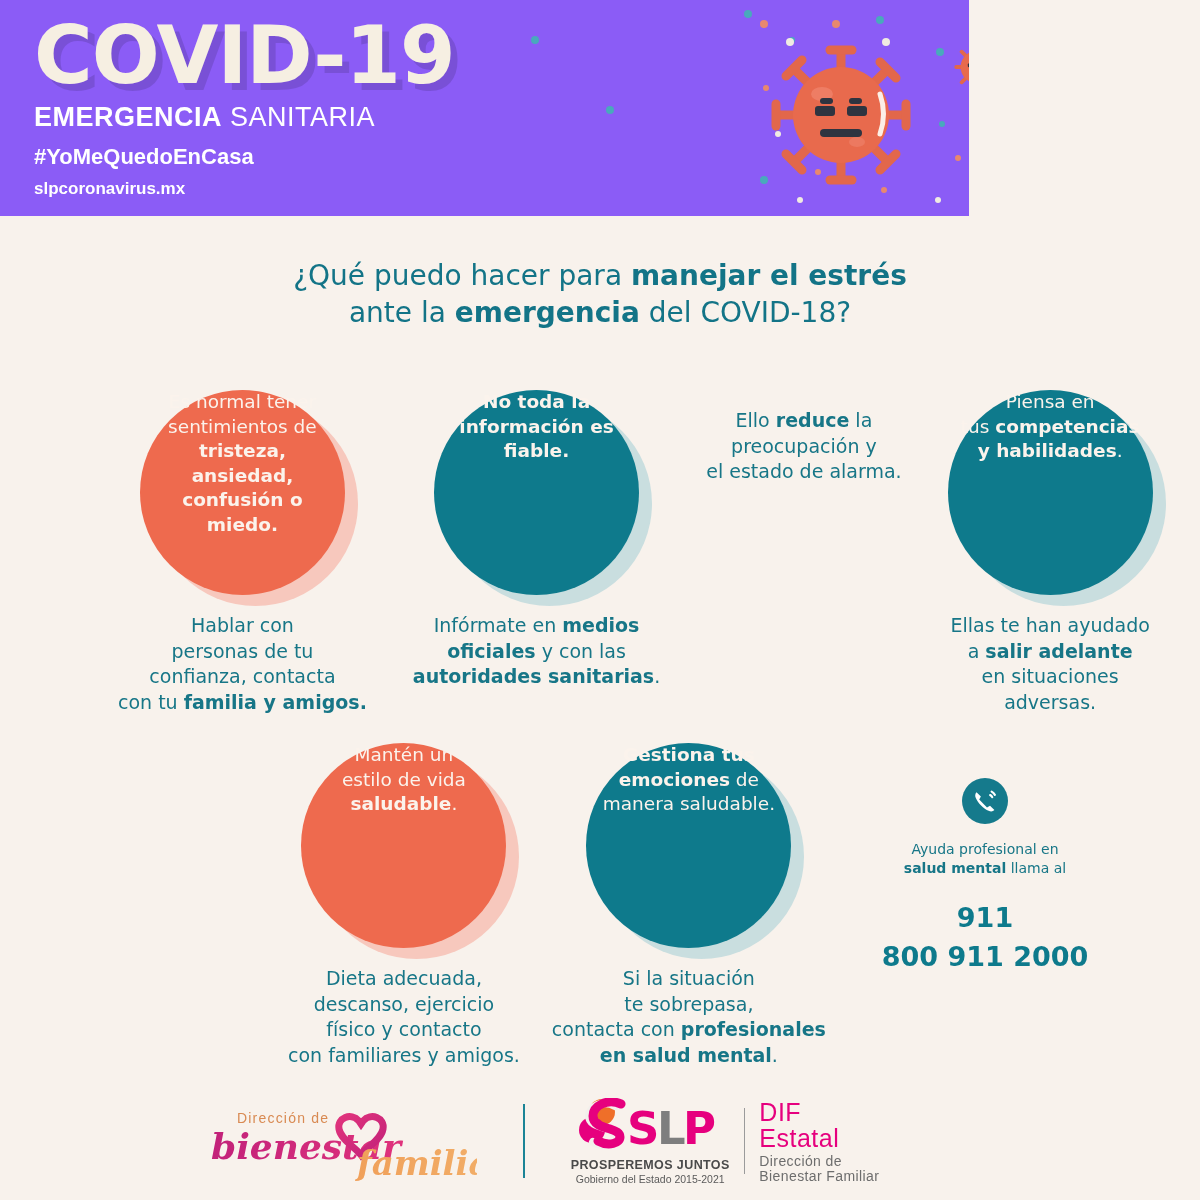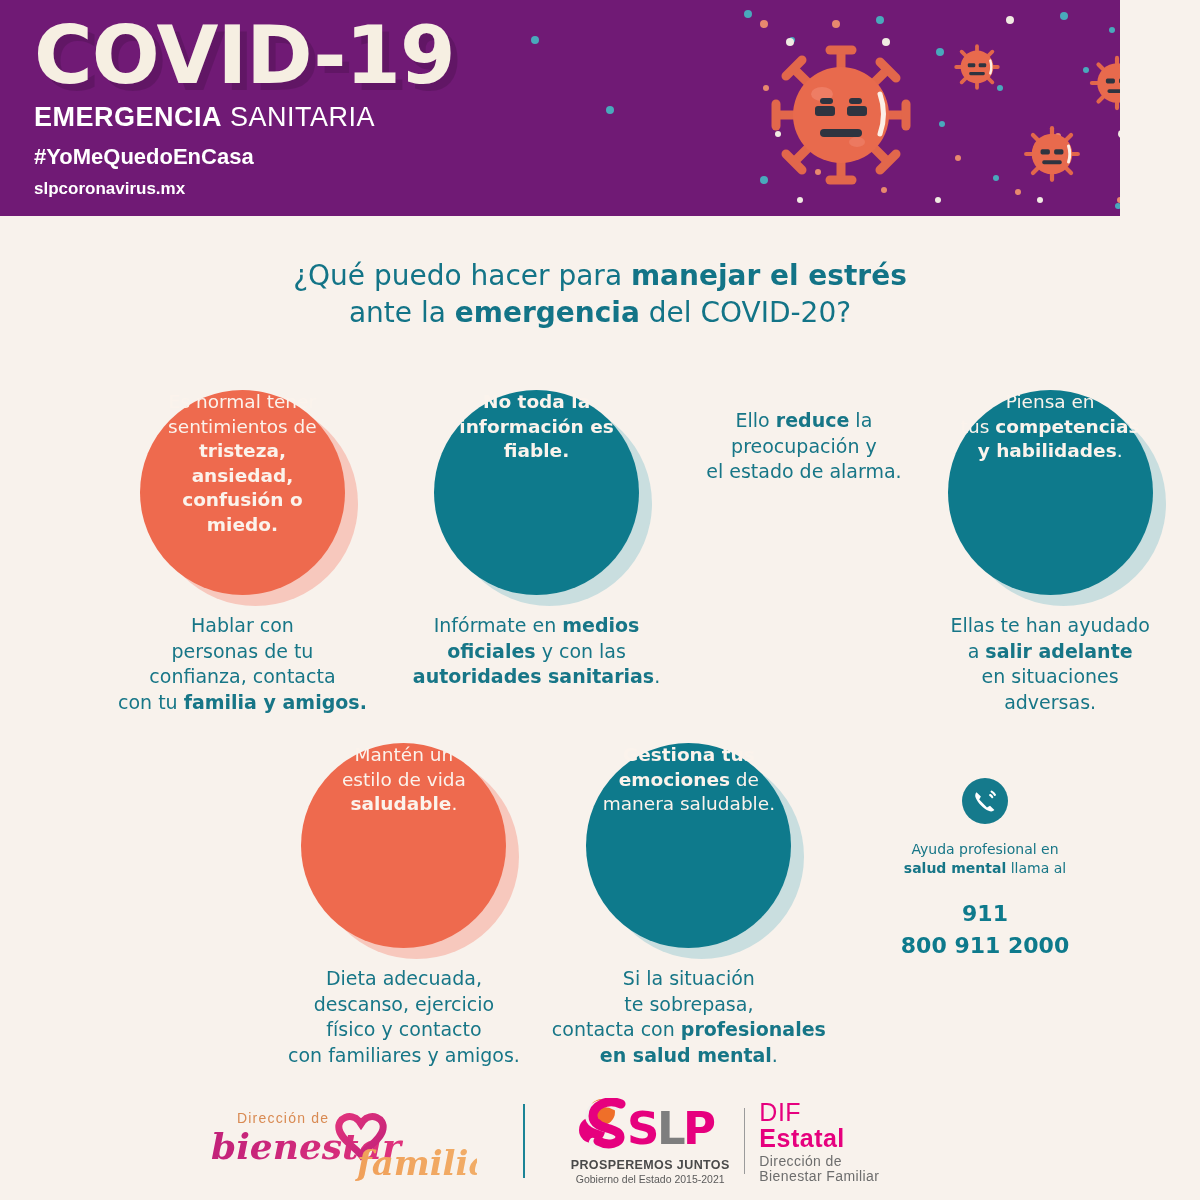--- a/index.html
+++ b/index.html
@@ -9,23 +9,23 @@
     height: 1200px;
     background: #F8F2EC;
     font-family: "Liberation Sans", sans-serif;
     overflow: hidden;
     position: relative;
   }
 
   
   .header {
     position: relative;
-    width: 1120px;
+    width: 969px;
     height: 216px;
-    background: #701a75;
+    background: #8b5cf6;
     overflow: hidden;
   }
   .header-inner {
     position: absolute;
     left: 34px;
     top: 18px;
     z-index: 4;
   }
   .covid-title {
     font-size: 80px;
@@ -139,21 +139,21 @@
     color: #177687;
     font-size: 14px;
     line-height: 1.35;
     font-family: "DejaVu Sans", sans-serif;
     white-space: nowrap;
   }
   .help-text .b { font-weight: bold; }
   .help-num {
     margin-top: 20px;
     color: #0E7A8C;
-    font-size: 22px;
+    font-size: 27px;
     font-weight: bold;
     line-height: 1.45;
     font-family: "DejaVu Sans", sans-serif;
   }
 
   
   .footer {
     position: absolute;
     left: 0; bottom: 0;
     width: 1075px;
@@ -180,21 +180,21 @@
     margin-top: 2px;
   }
   .slp-gob {
     font-size: 10.5px;
     color: #5A5A5A;
     margin-top: 1px;
   }
   .slp-bar { width: 1.6px; height: 66px; background: #9B9B9B; }
   .dif-block { line-height: 1.05; }
   .dif-1 { font-size: 25px; color: #E6007E; font-weight: 500; letter-spacing: 0.5px; }
-  .dif-2 { font-size: 25px; color: #E6007E; font-weight: 700; letter-spacing: 0.5px; }
+  .dif-2 { font-size: 25px; color: #E6007E; font-weight: 400; letter-spacing: 0.5px; }
   .dif-3 { font-size: 14px; color: #6D6D6D; letter-spacing: 0.4px; margin-top: 3px; }
   .dif-4 { font-size: 14px; color: #6D6D6D; letter-spacing: 0.4px; }
 </style>
 </head>
 <body>
 
 <div class="header">
 
   <svg width="1200" height="216" style="position:absolute;left:0;top:0;">
     <g fill="#49A9BC">
@@ -340,21 +340,21 @@
     <div class="hashtag">#YoMeQuedoEnCasa</div>
     <div class="site">slpcoronavirus.mx</div>
   </div>
 </div>
 
 <div class="heading">
   <div>
     <span>¿Qué puedo hacer para </span><span class="b">manejar el estrés</span>
   </div>
   <div>
-    <span>ante la </span><span class="b">emergencia</span><span> del COVID-20?</span>
+    <span>ante la </span><span class="b">emergencia</span><span> del COVID-18?</span>
   </div>
 </div>
 
 <div class="cards-row" id="row1" style="left:118px; top:390px; gap:46px;">
     <div class="card">
       <div class="circle-wrap">
         <div class="circle-shadow coral"></div>
         <div class="circle coral">
           <div>
             <div><span>Es normal tener</span></div>

